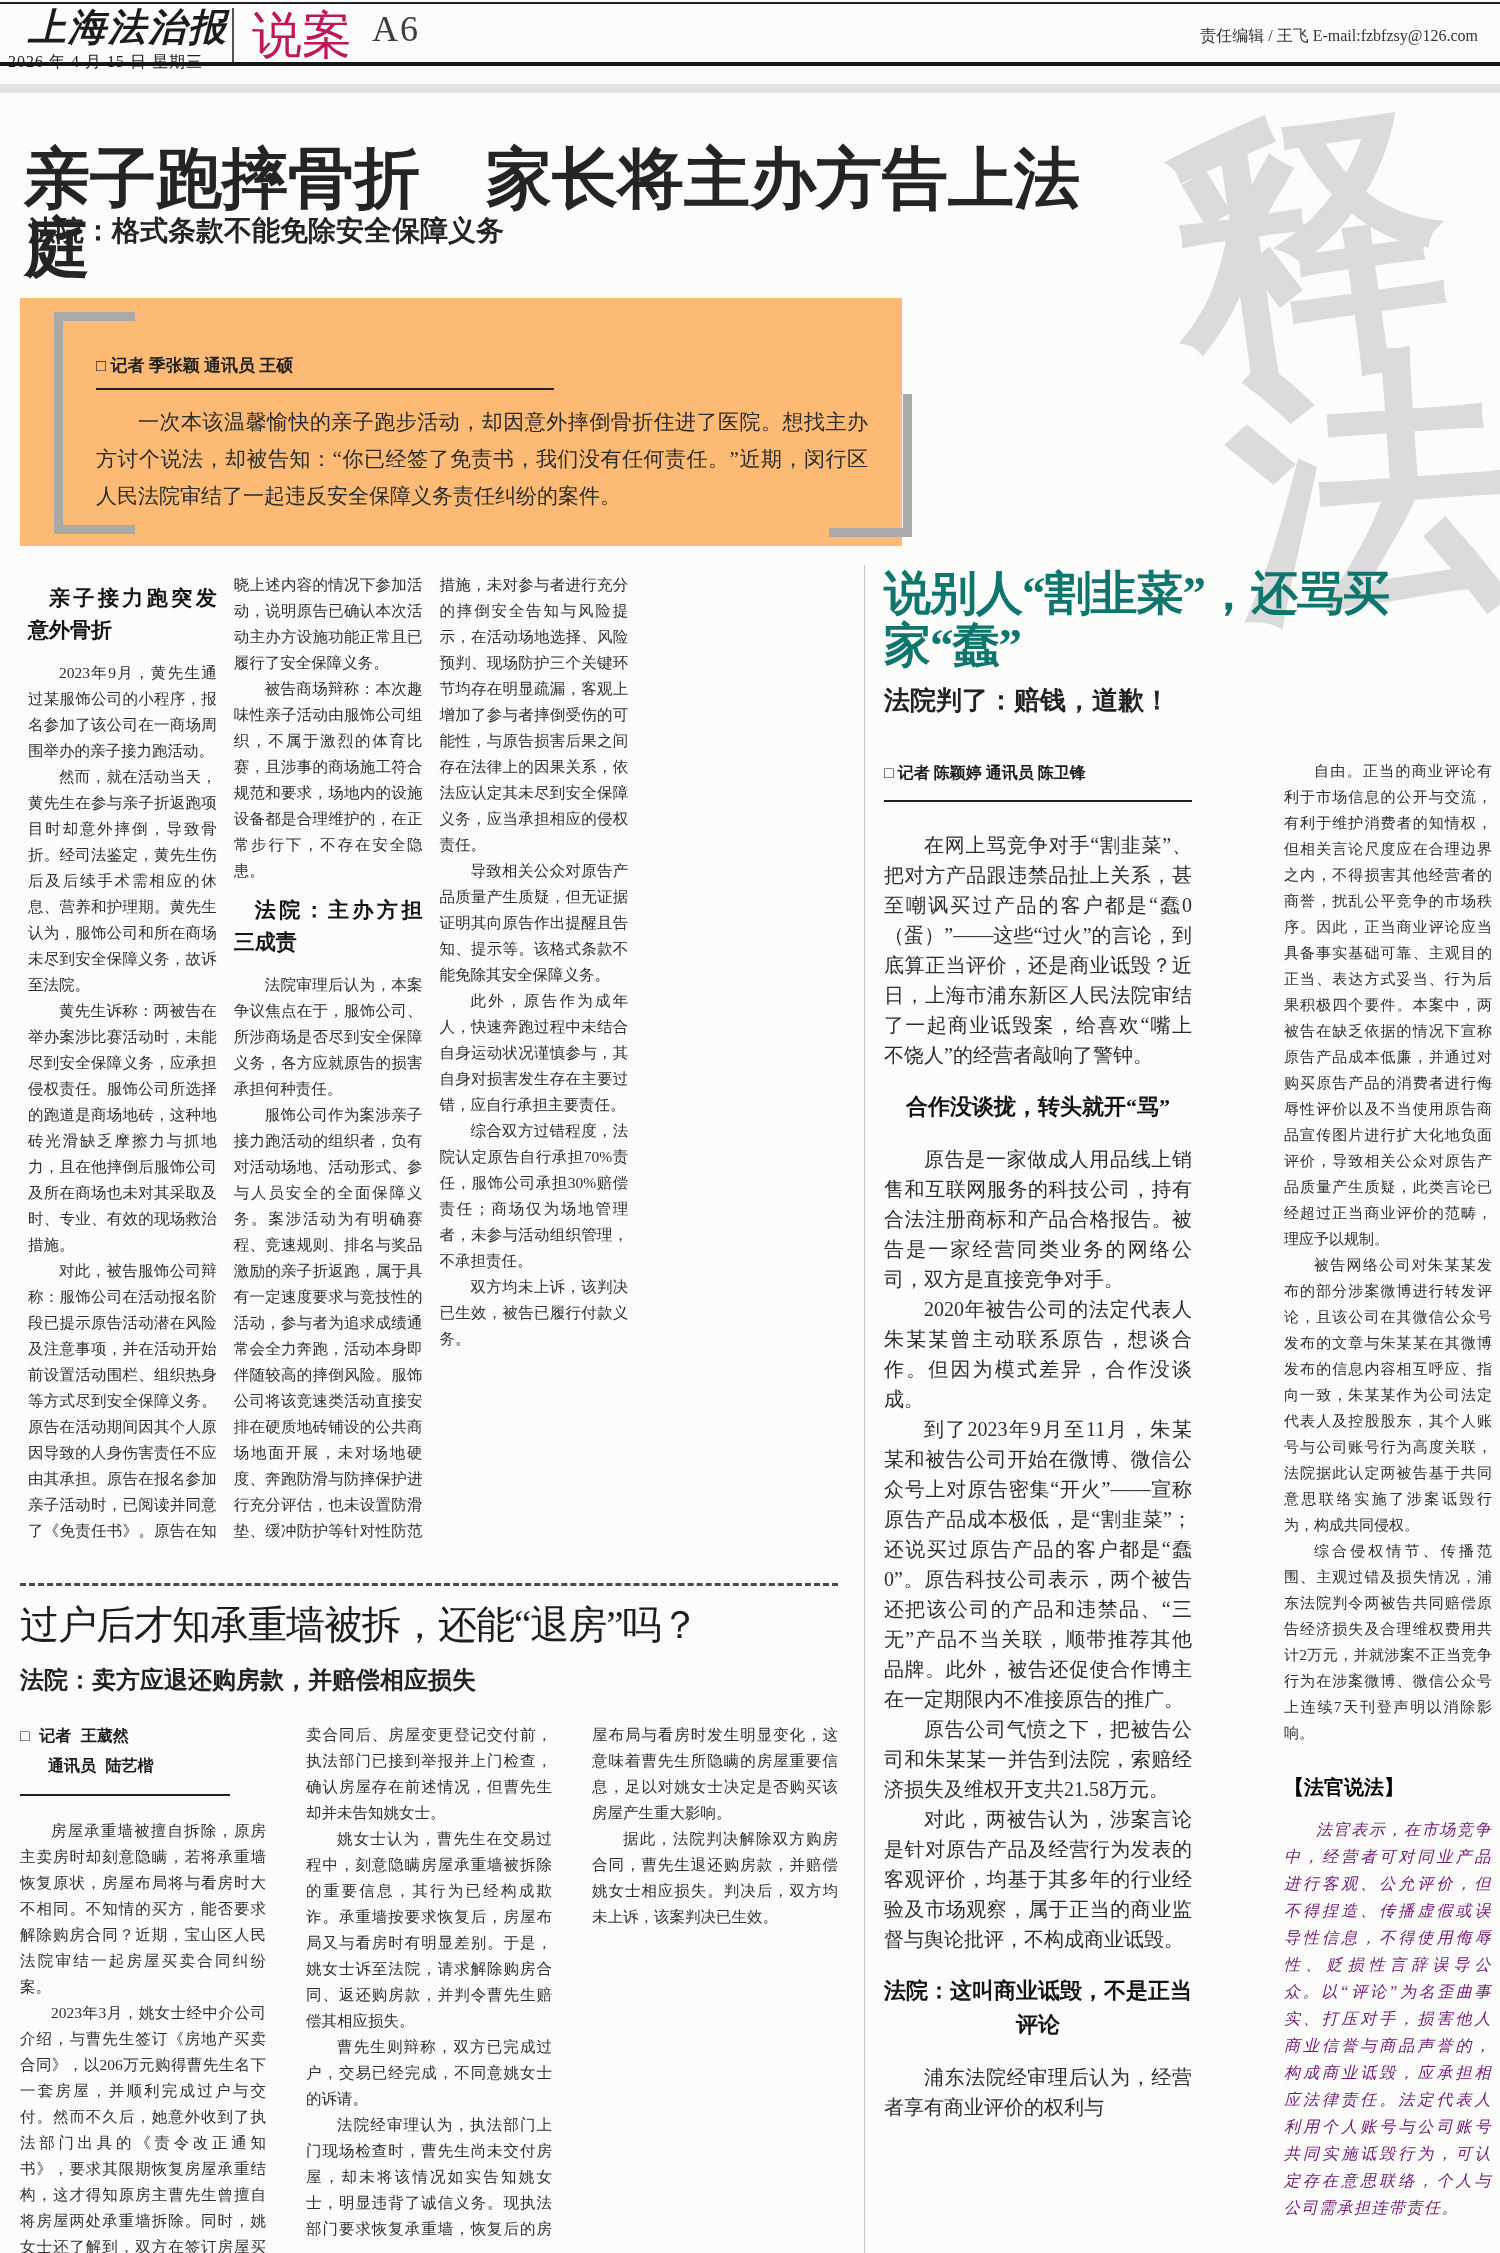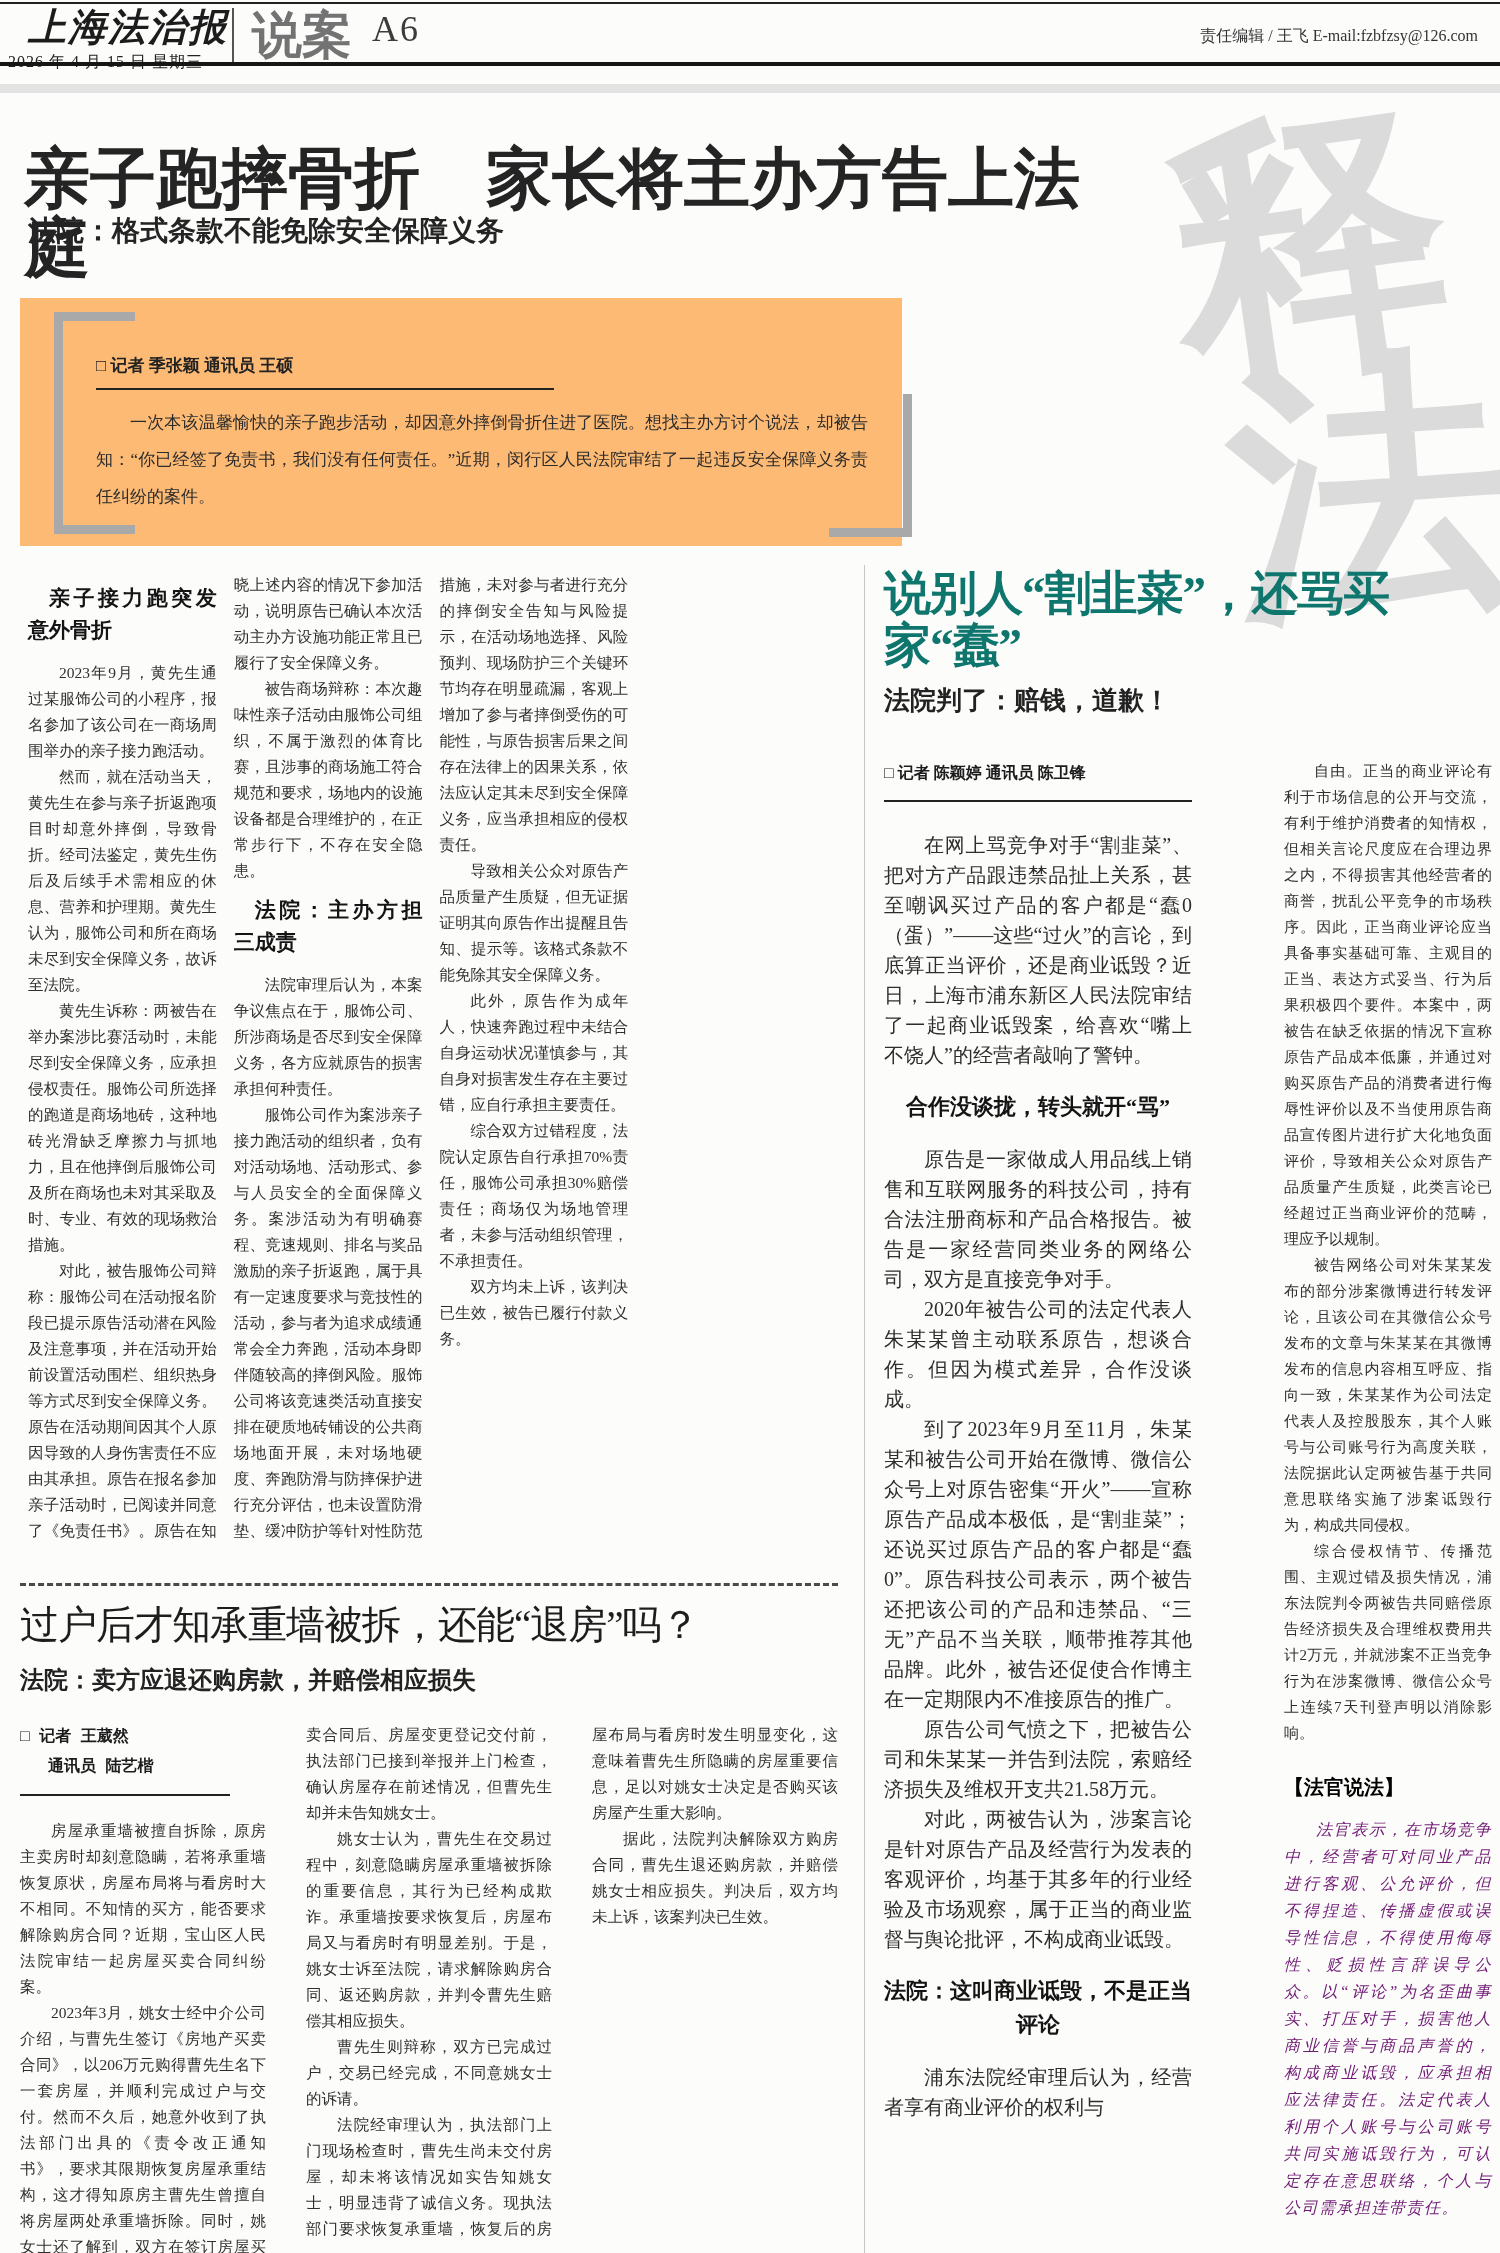--- a/index.html
+++ b/index.html
@@ -4,43 +4,43 @@
 <style>
   html,body{margin:0;padding:0;background:#888;}
   #page{position:relative;width:1500px;height:2253px;background:#fcfcfb;margin:0 auto;
         font-family:"Liberation Serif",serif;color:#2f2f2f;overflow:hidden;}
   
   .top-rule{position:absolute;left:0;top:2px;width:100%;height:2px;background:#222;}
   .masthead{position:absolute;left:28px;top:8px;font-size:38px;font-weight:900;
             font-style:italic;letter-spacing:2px;color:#1c1c1c;line-height:1;}
   .mast-date{position:absolute;left:8px;top:52px;font-size:16px;color:#222;letter-spacing:1px;white-space:nowrap;}
   .hdr-vrule{position:absolute;left:232px;top:8px;width:2px;height:58px;background:#555;}
-  .section-title{position:absolute;left:252px;top:2px;font-size:50px;font-weight:700;
-                 font-family:"Liberation Sans",sans-serif;color:#737373;}
+  .section-title{position:absolute;left:252px;top:2px;font-size:50px;font-weight:400;
+                 font-family:"Liberation Sans",sans-serif;color:#be185d;}
   .page-number{position:absolute;left:372px;top:8px;font-size:36px;color:#3c3c3c;letter-spacing:2px;}
   .editor-info{position:absolute;right:22px;top:26px;font-size:16px;color:#333;}
   .black-rule{position:absolute;left:0;top:62px;width:100%;height:4px;background:#161616;}
   .gray-rule{position:absolute;left:0;top:84px;width:100%;height:9px;background:#e3e3e3;}
   
   .watermark{position:absolute;left:1120px;top:110px;width:380px;height:540px;z-index:0;}
   .watermark span{position:absolute;font-size:280px;color:#dbdbdb;font-weight:700;line-height:1;}
   .wm1{left:50px;top:0;transform:rotate(-8deg);}
   .wm2{left:110px;top:240px;transform:rotate(-4deg);}
   
   .a1-headline{position:absolute;left:24px;top:100px;width:1080px;font-size:66px;font-weight:900;
                letter-spacing:0;line-height:1.05;color:#242424;z-index:1;}
   .a1-subhead{position:absolute;left:28px;top:212px;font-size:28px;font-weight:700;color:#242424;z-index:1;}
   .lead-box{position:absolute;left:20px;top:298px;width:882px;height:248px;background:#fdba74;z-index:1;}
   .brk-left{position:absolute;left:34px;top:14px;bottom:12px;width:72px;
             border-left:9px solid #a9a9a9;border-top:9px solid #a9a9a9;border-bottom:9px solid #a9a9a9;}
   .brk-right{position:absolute;right:-10px;top:96px;width:74px;height:134px;
              border-right:9px solid #a9a9a9;border-bottom:9px solid #a9a9a9;}
   .a1-byline{position:absolute;left:76px;top:56px;font-size:17px;font-weight:700;color:#222;}
   .a1-byline-rule{position:absolute;left:76px;top:90px;width:458px;height:2px;background:#222;}
-  .a1-lead{position:absolute;left:76px;top:106px;width:772px;font-size:17px;line-height:37px;
+  .a1-lead{position:absolute;left:76px;top:106px;width:772px;font-size:21px;line-height:37px;
            text-align:justify;text-indent:2em;color:#2b2b2b;}
   .a1-body{position:absolute;left:28px;top:572px;width:806px;height:992px;z-index:1;
            column-count:4;column-gap:17px;column-fill:auto;
            font-size:15.5px;line-height:26px;text-align:justify;}
   .a1-body p{margin:0;text-indent:2em;}
   .sec-h{font-size:21px;font-weight:700;line-height:32px;margin:10px 0 14px 0;color:#141414;text-indent:1em;}
   
   .v-divider{position:absolute;left:864px;top:565px;width:1px;height:1688px;background:#c7c7c7;}
   
   .article2{position:absolute;left:884px;top:568px;width:608px;z-index:1;}

